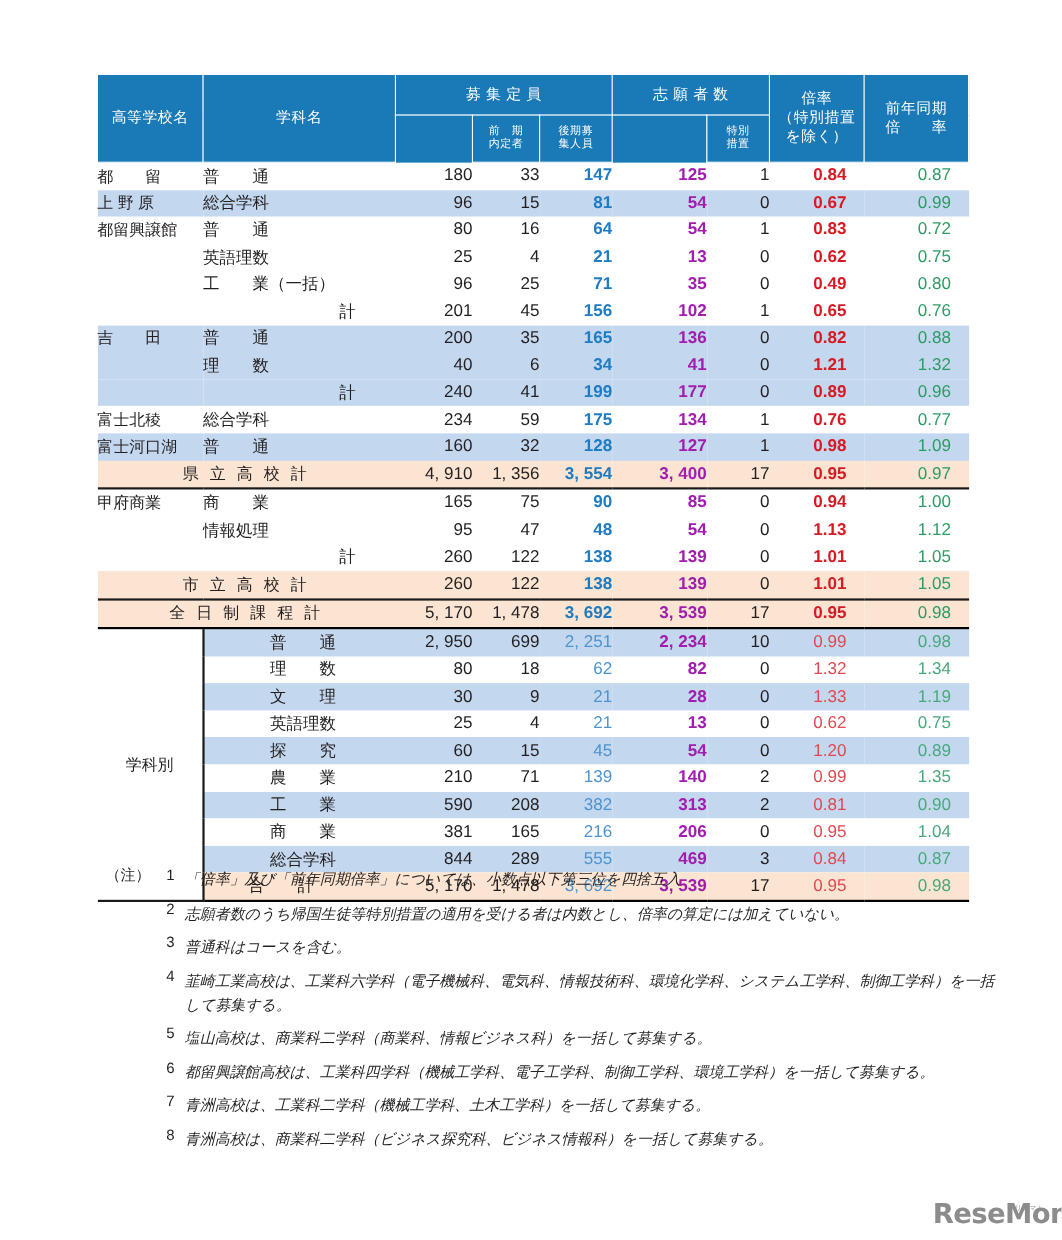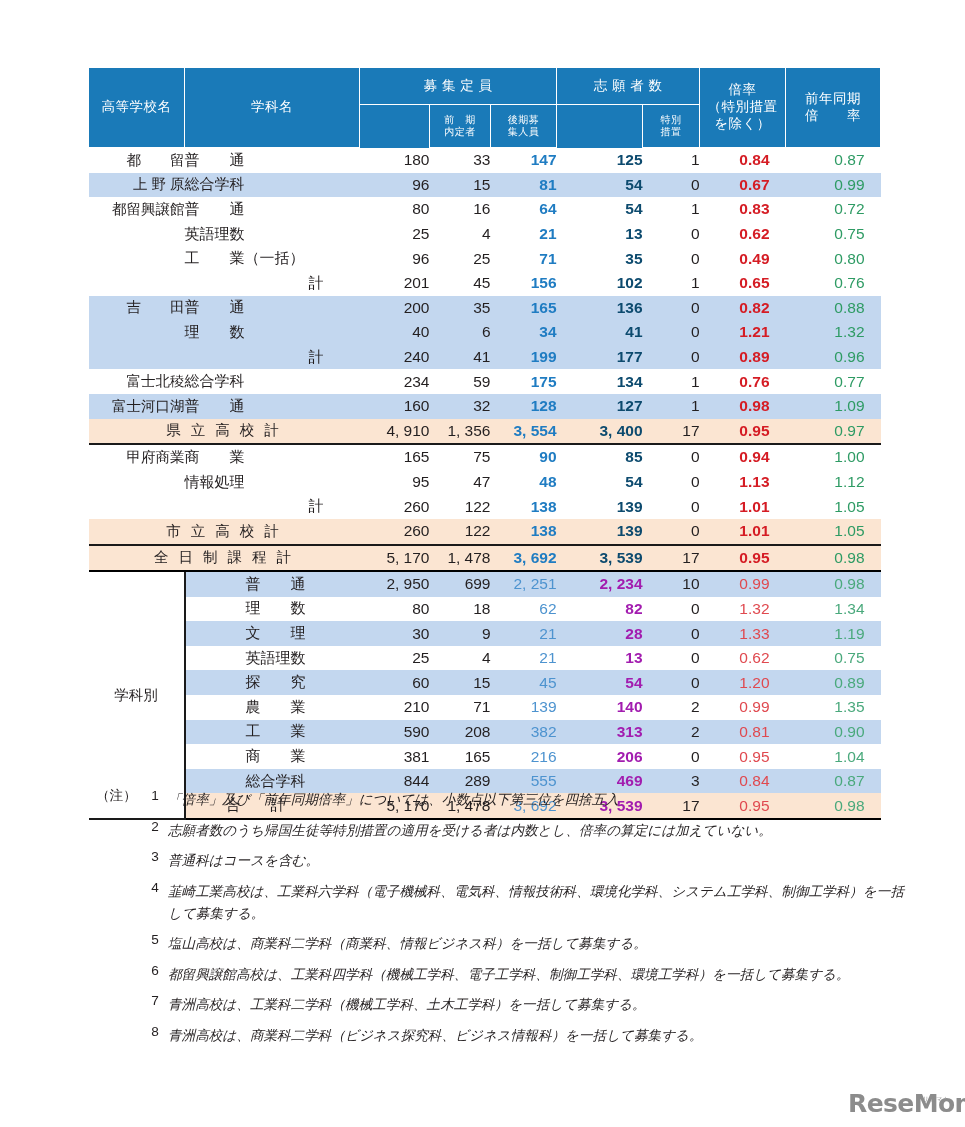--- a/index.html
+++ b/index.html
@@ -70,37 +70,37 @@
 
   
   tbody tr { height: 24.6px; }
   tbody td {
     height: 24.6px;
     font-size: 15px;
     color: #231f20;
     border: none;
   }
   td.school {
-    text-align: right;
+    text-align: left;
     font-size: 14.5px;
     padding: 0 2px;
   }
   td.dept {
     text-align: left;
     padding-left: 26px;
     font-size: 15px;
   }
   td.dept.kei { text-align: right; padding-right: 36px; }
   td.num {
     text-align: right;
     padding-right: 12px;
     font-size: 15.5px;
   }
   td.num.kouki  { color: #1f7cc2; font-weight: bold; }
-  td.num.shigan { color: #0c4a6e; font-weight: bold; }
+  td.num.shigan { color: #a21caf; font-weight: bold; }
   td.num.bairitsu { color: #d51c24; font-weight: bold; padding-right: 16px; }
   td.num.zennen { color: #2e9b64; padding-right: 16px; }
 
   
   tr.tint td { background: #c3d7ef; }
   tr.plain td { background: #ffffff; }
   tr.total td { background: #fbe5d2; }
 
   
   tr.sec-school td.num.teiin,

